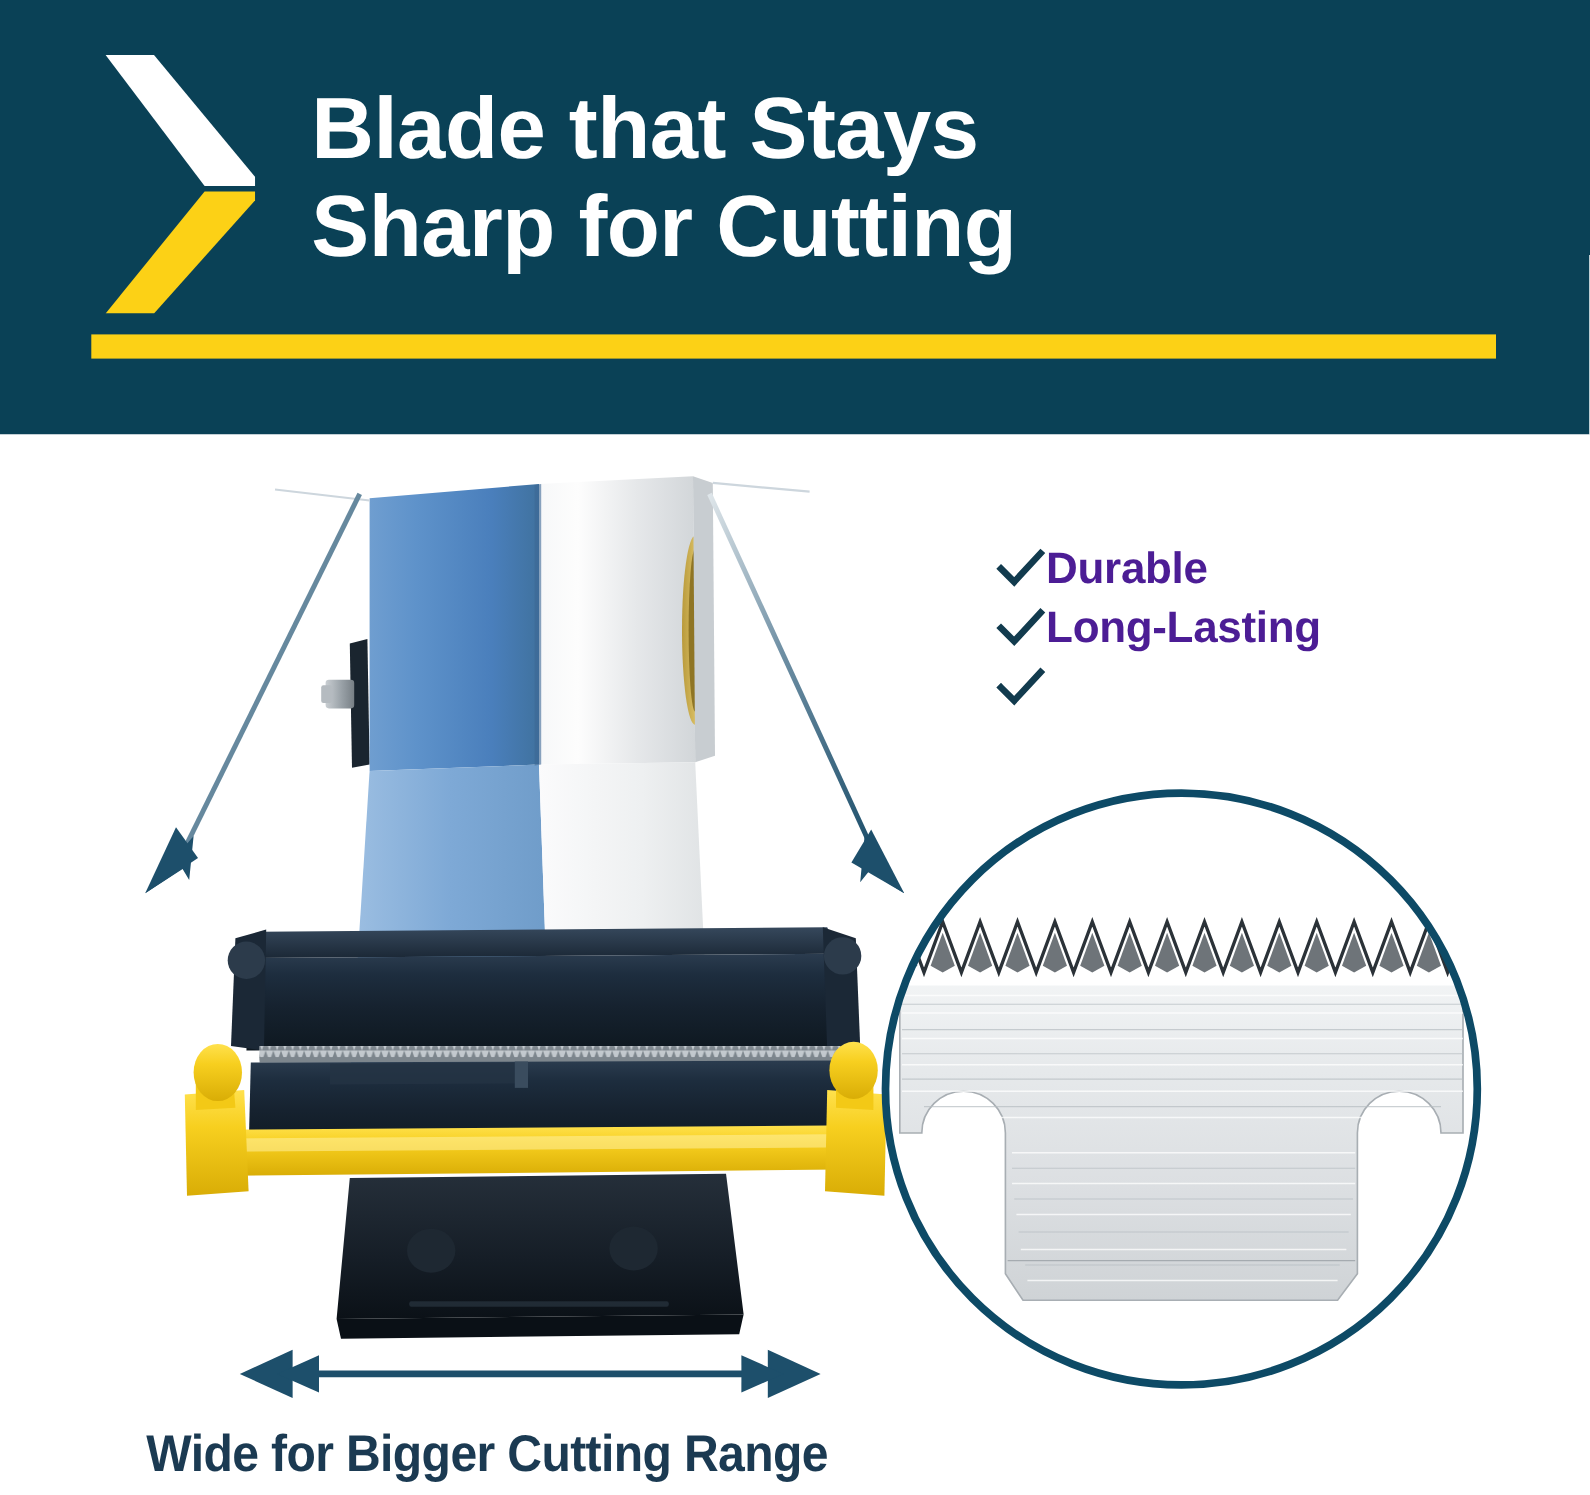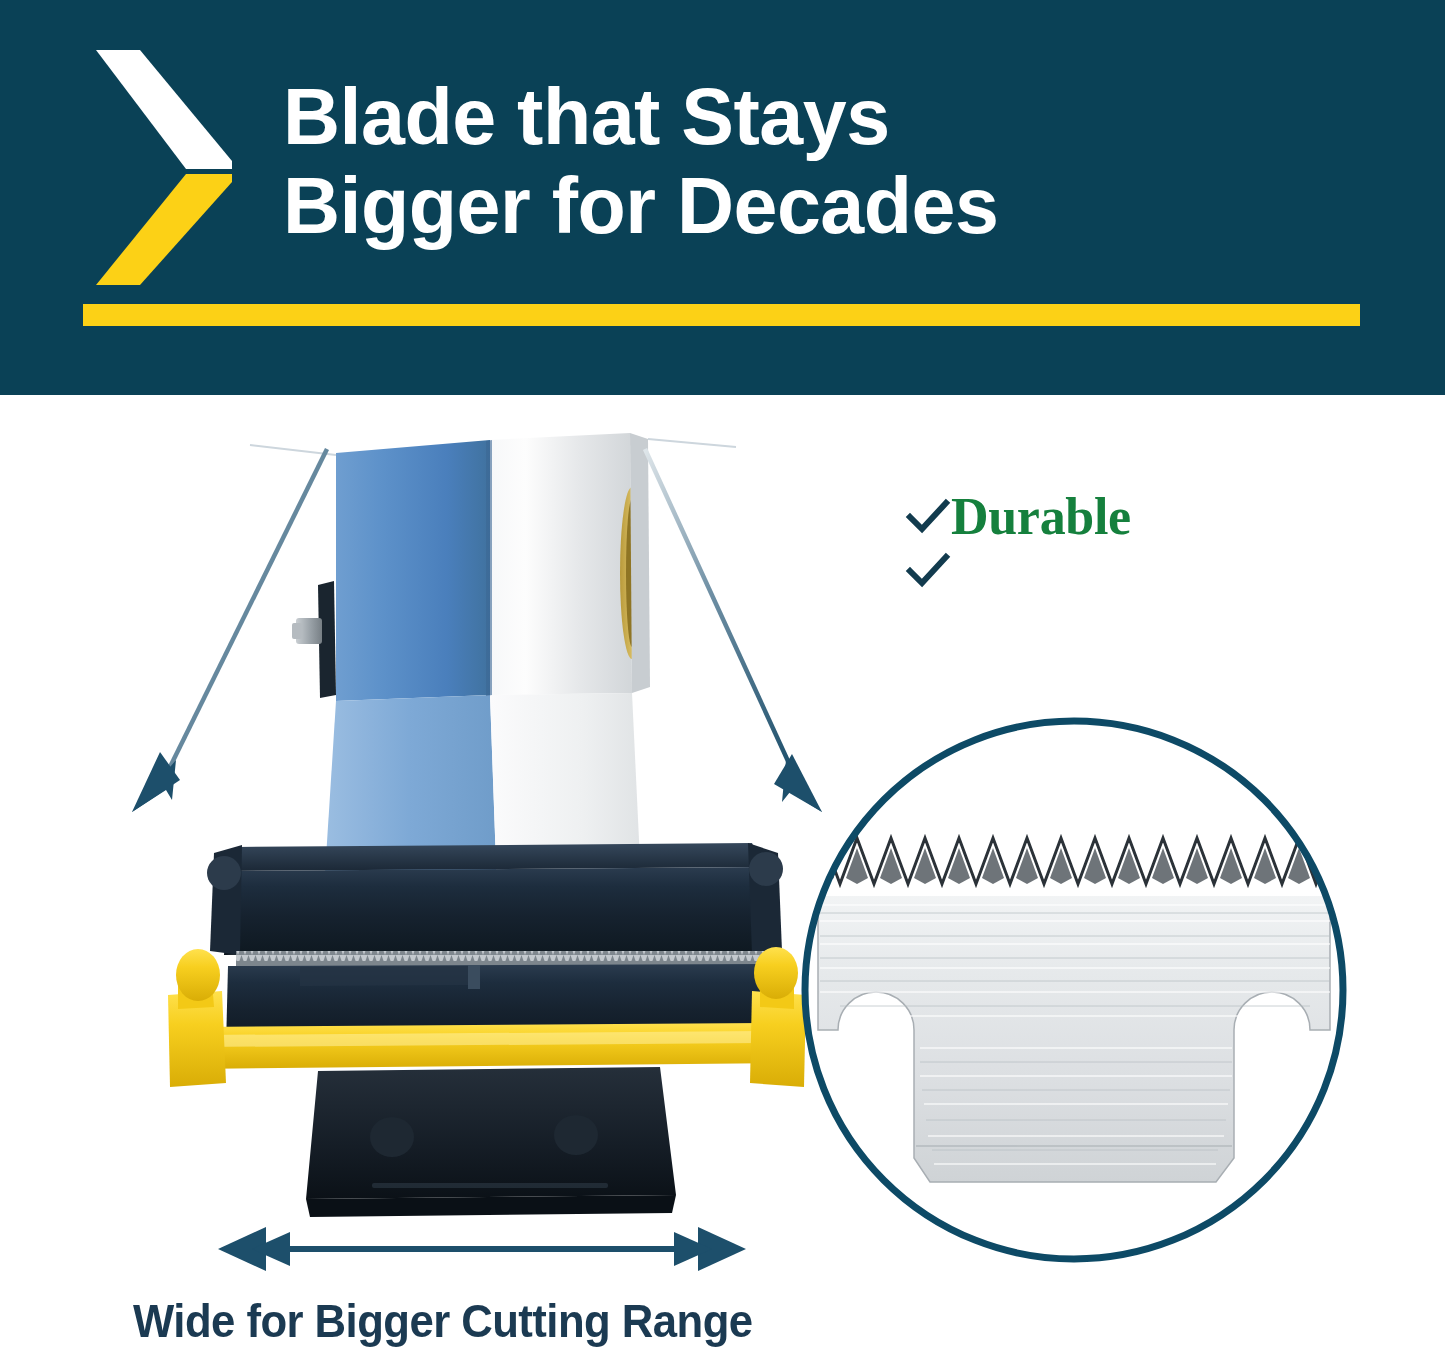--- a/index.html
+++ b/index.html
@@ -40,23 +40,23 @@
     background:#ffffff;
   }
 
   
   .bullets{position:absolute;left:905px;top:95px;}
   .bullet{
     display:flex;align-items:center;height:53px;margin-bottom:1px;
   }
   .bullet .check{width:46px;height:40px;flex:0 0 46px;}
   .bullet .btext{
-    color:#15803d;font-size:52px;font-weight:bold;line-height:42px;
+    color:#4c1d95;font-size:40px;font-weight:bold;line-height:42px;
     letter-spacing:-0.3px;white-space:nowrap;
-    font-family:Liberation Serif, serif;
+    font-family:Liberation Sans, sans-serif;
   }
 
   
   .caption{
     position:absolute;left:133px;top:898px;
     color:#1b3a52;font-size:47px;font-weight:bold;white-space:nowrap;
     letter-spacing:-0.6px;
     font-family:"Liberation Sans", sans-serif;
     transform:scaleX(0.93);transform-origin:left center;
   }
@@ -71,21 +71,21 @@
 
   <div class="chevron">
     <svg width="150" height="235" viewBox="0 0 150 235">
       <polygon points="14,0 58,0 150,111 150,119 104,119" fill="#ffffff"></polygon>
       <polygon points="150,124 150,132 58,235 14,235 104,124" fill="#FCD116"></polygon>
     </svg>
   </div>
 
   <div class="title-block">
     <div class="title-line">Blade that Stays</div>
-    <div class="title-line">Bigger for Decades</div>
+    <div class="title-line">Sharp for Cutting</div>
   </div>
 
   <div class="rule"></div>
 </div>
 
 <div class="body-area">
 
   <svg class="svg-layer" viewBox="0 0 1445 964" xmlns="http://www.w3.org/2000/svg">
     <defs>
       <linearGradient id="blueTape" x1="0" y1="0" x2="1" y2="0">
@@ -208,20 +208,28 @@
   </svg>
 
   <div class="bullets">
     <div class="bullet">
       <span class="check">
         <svg width="46" height="40" viewBox="0 0 46 40">
           <path d="M5,20 L17,32 L41,6" stroke="#123b4e" stroke-width="6" fill="none" stroke-linecap="square" stroke-linejoin="miter"></path>
         </svg>
       </span>
       <span class="btext">Durable</span>
+    </div>
+    <div class="bullet">
+      <span class="check">
+        <svg width="46" height="40" viewBox="0 0 46 40">
+          <path d="M5,20 L17,32 L41,6" stroke="#123b4e" stroke-width="6" fill="none" stroke-linecap="square" stroke-linejoin="miter"></path>
+        </svg>
+      </span>
+      <span class="btext">Long-Lasting</span>
     </div>
     <div class="bullet">
       <span class="check">
         <svg width="46" height="40" viewBox="0 0 46 40">
           <path d="M5,20 L17,32 L41,6" stroke="#123b4e" stroke-width="6" fill="none" stroke-linecap="square" stroke-linejoin="miter"></path>
         </svg>
       </span>
     </div>
   </div>
 

